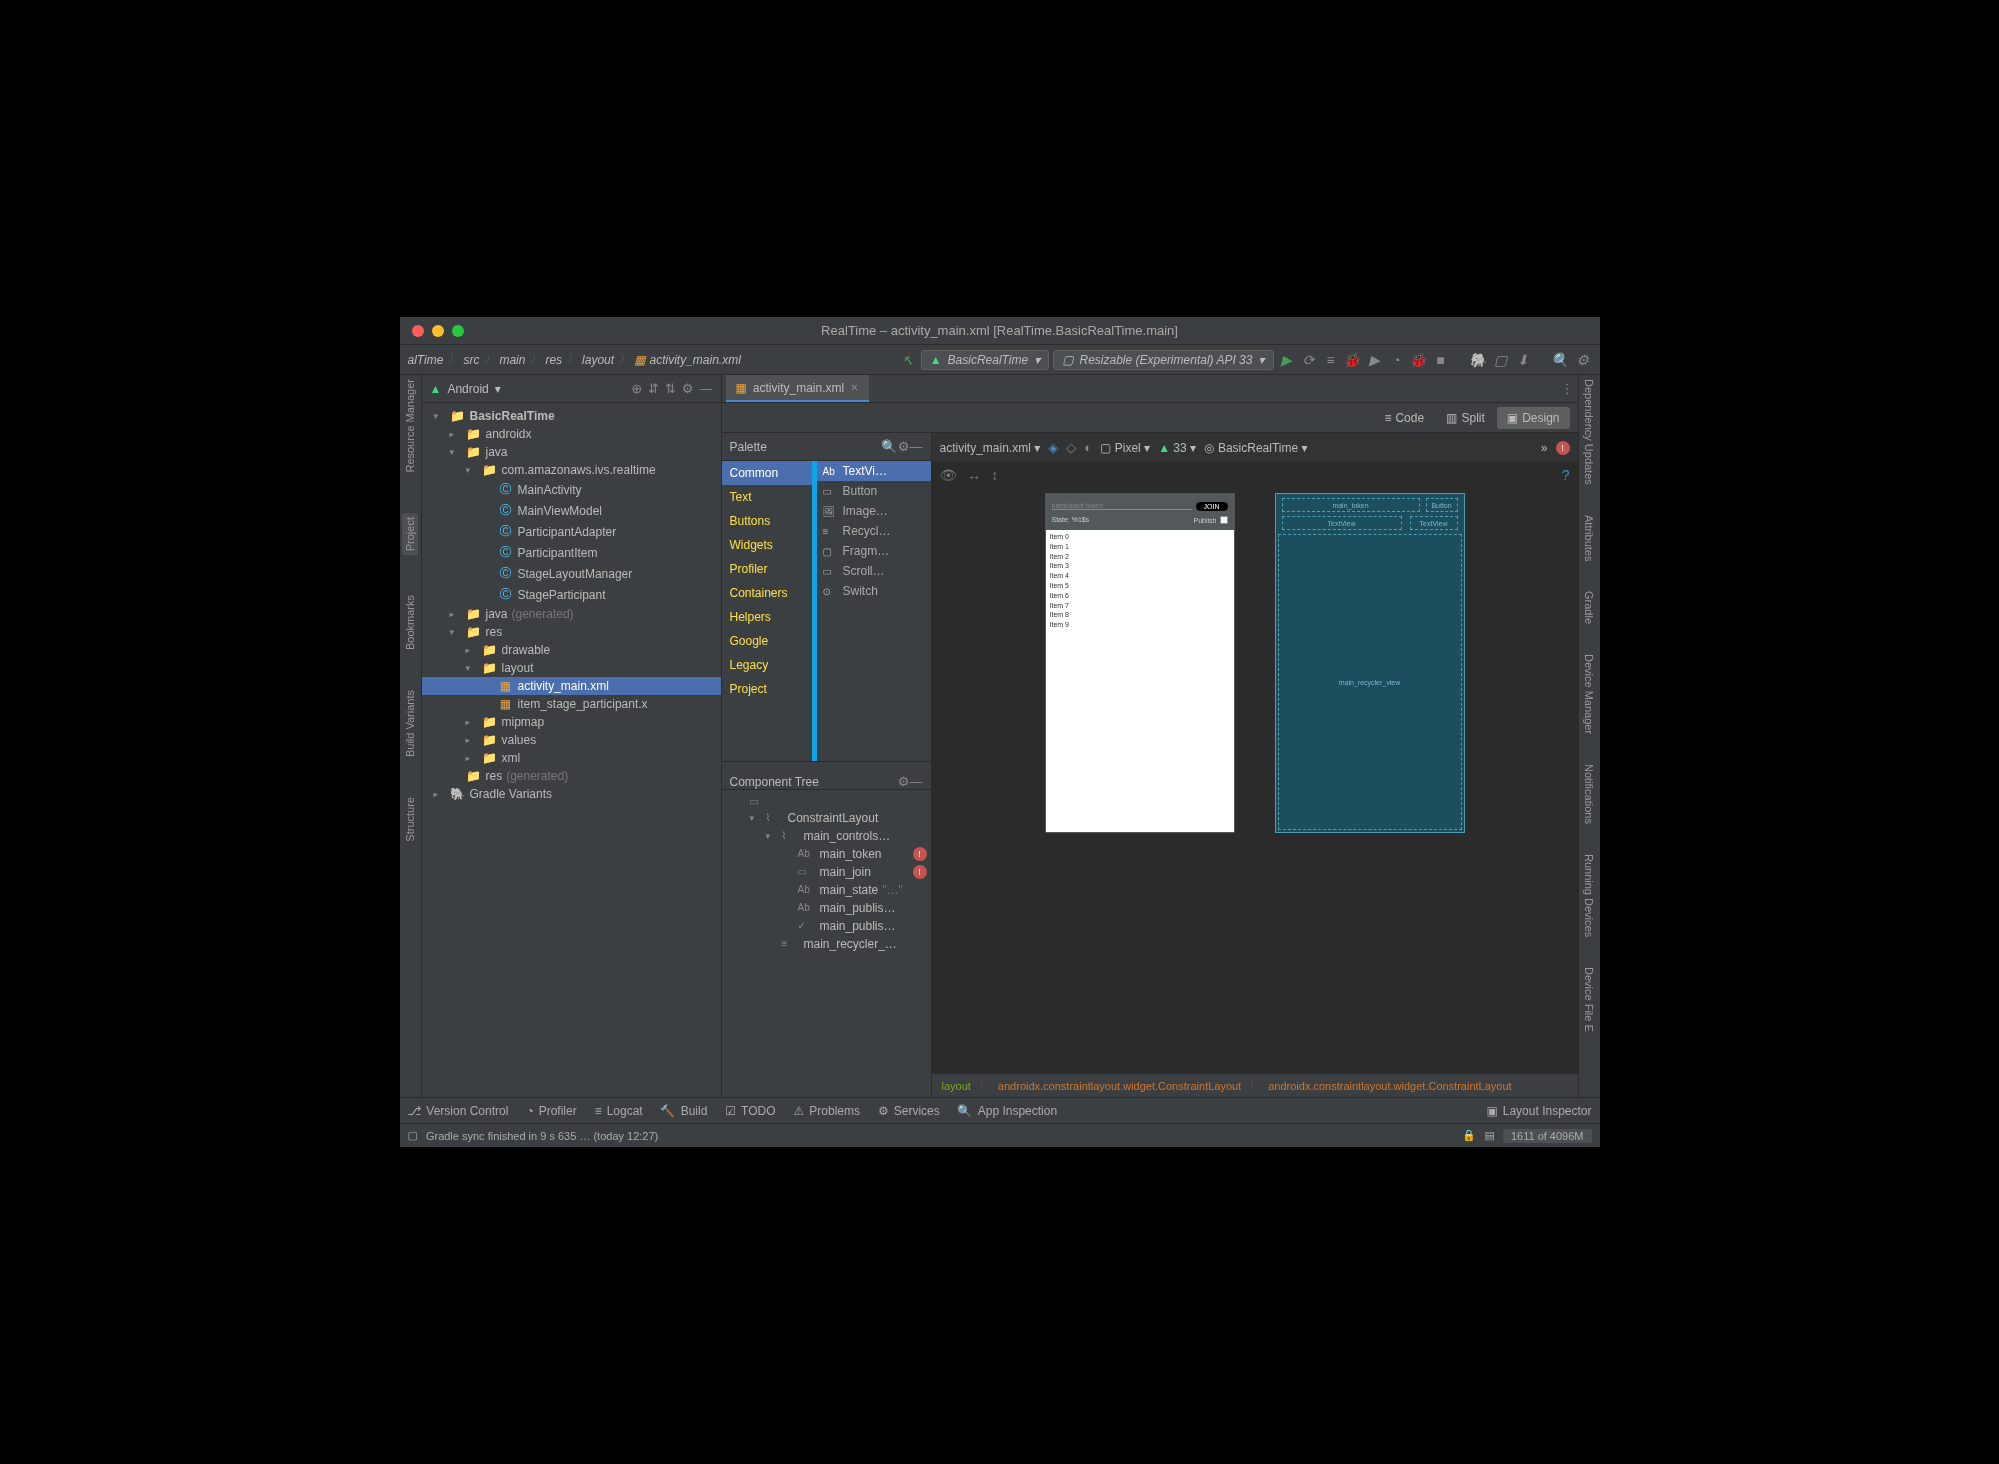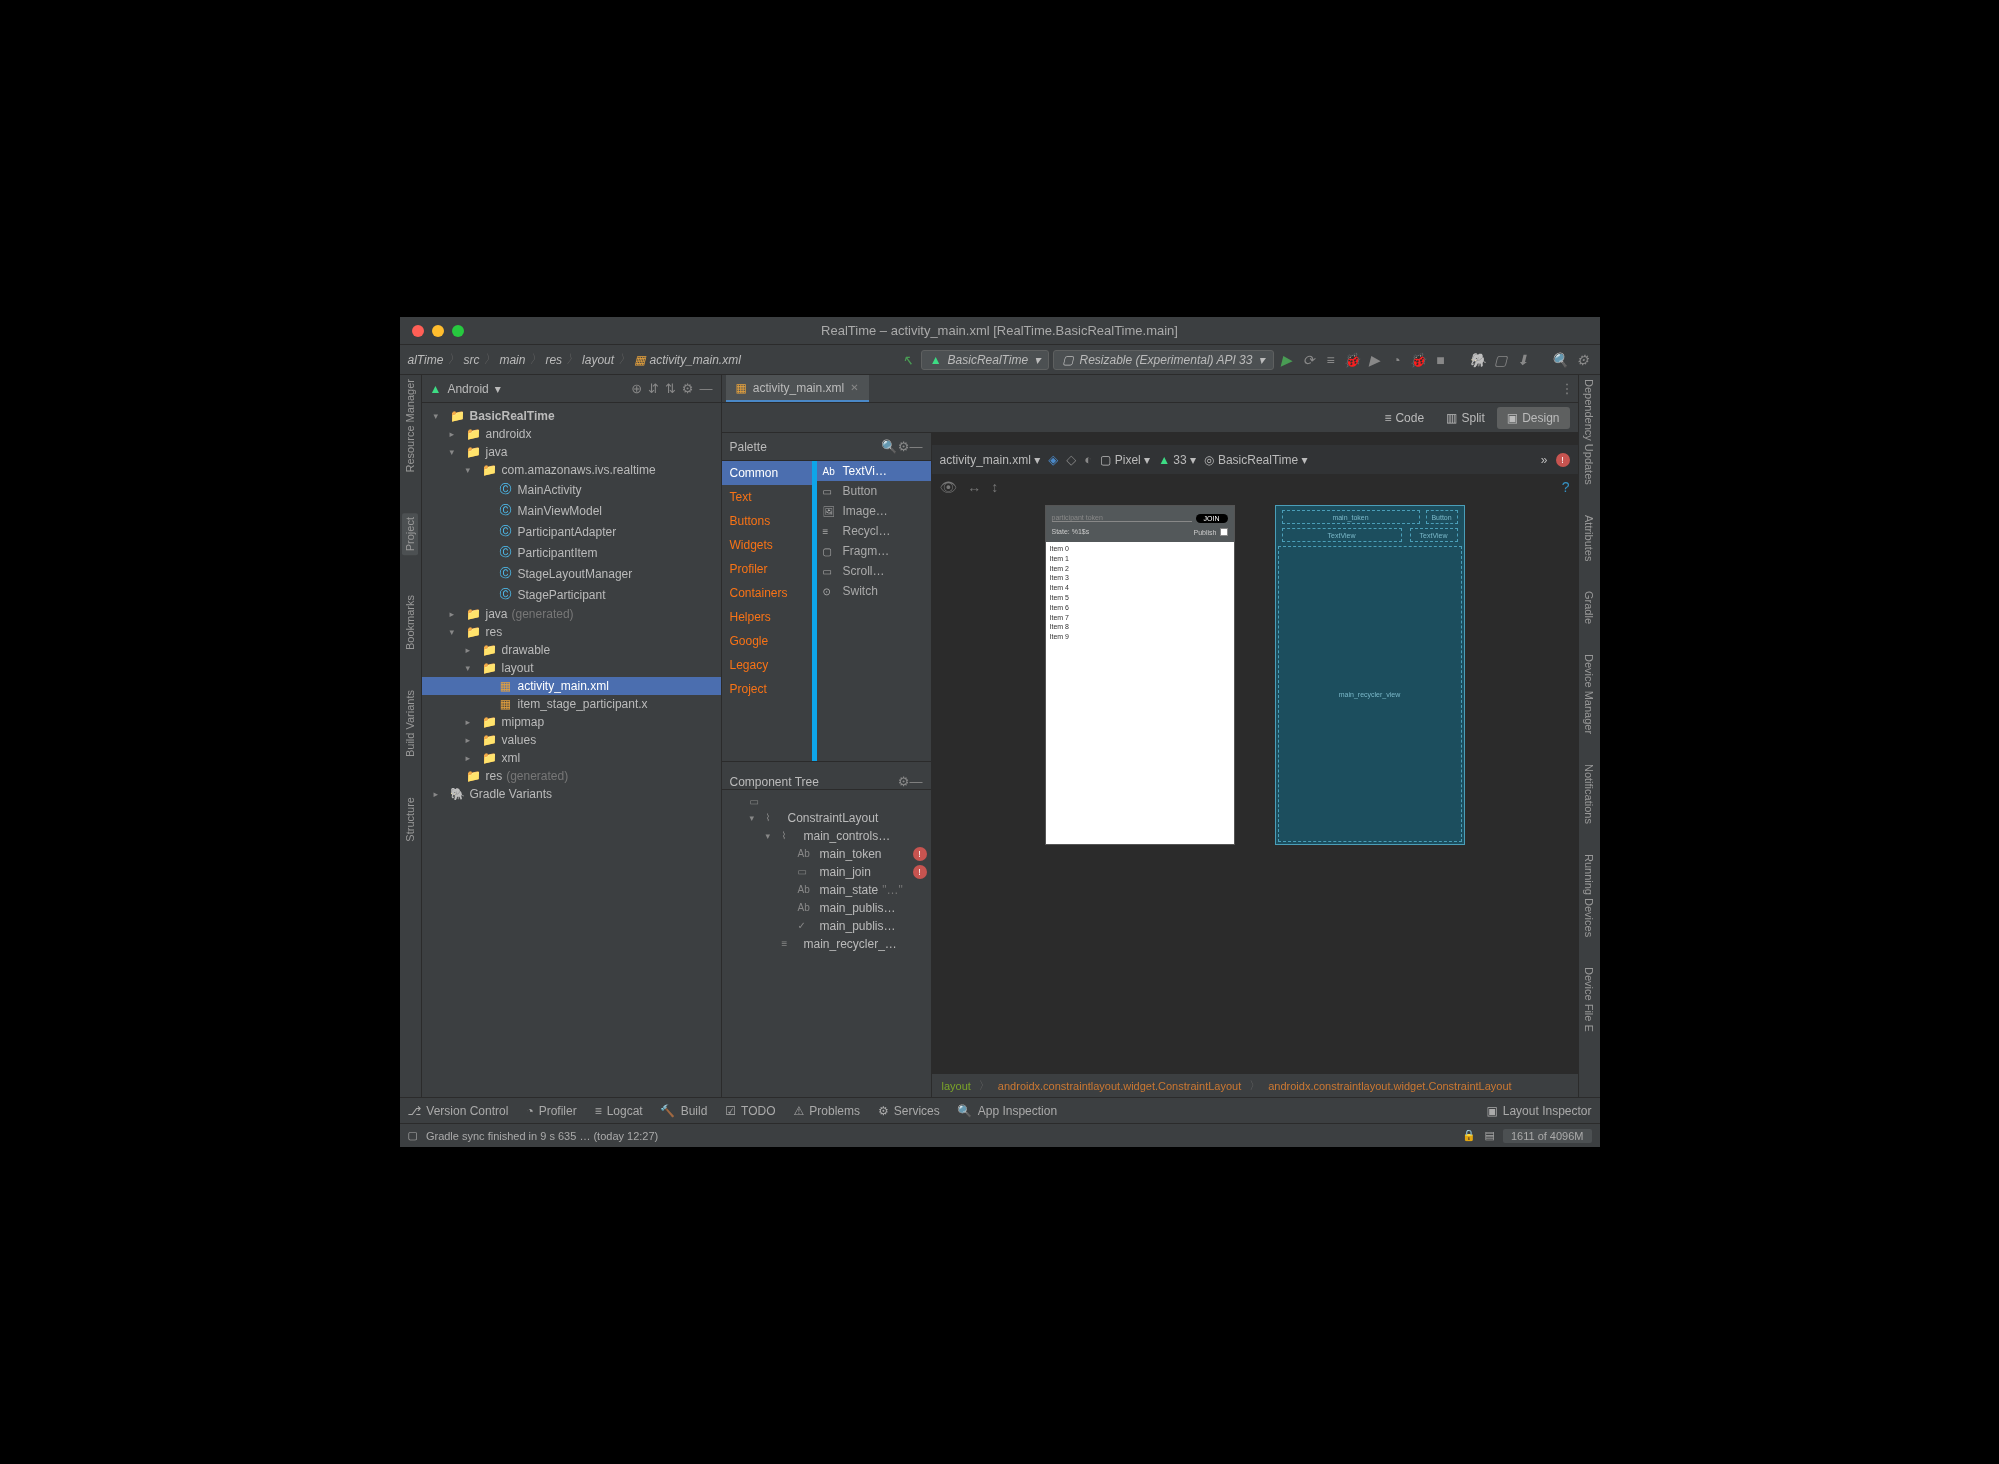--- a/index.html
+++ b/index.html
@@ -38,28 +38,28 @@
 .class-icon { color:#4fc3f7; }
 .xml-icon { color:#e8a33d; }
 .muted { color:#777; }
 .editor-area { flex:1; display:flex; flex-direction:column; background:#2b2b2b; }
 .tab-bar { height:28px; background:#3c3f41; display:flex; align-items:center; border-bottom:1px solid #2b2b2b; padding:0 4px; }
 .tab { display:flex; align-items:center; gap:6px; padding:0 10px; height:100%; font-size:12px; color:#bbb; background:#4e5254; border-bottom:2px solid #4a88c7; cursor:pointer; }
 .tab-close { color:#888; font-size:10px; }
 .editor-toolbar { height:30px; background:#3c3f41; display:flex; align-items:center; justify-content:flex-end; padding:0 8px; gap:2px; border-bottom:1px solid #2b2b2b; }
 .view-btn { padding:4px 10px; font-size:12px; color:#bbb; display:flex; align-items:center; gap:4px; cursor:pointer; border-radius:3px; }
 .view-btn.active { background:#5e6060; }
-.design-row { height:30px; background:#313335; display:flex; align-items:center; padding:0 8px; gap:8px; font-size:12px; color:#bbb; border-bottom:1px solid #2b2b2b;margin-top:12px; }
+.design-row { height:30px; background:#313335; display:flex; align-items:center; padding:0 8px; gap:8px; font-size:12px; color:#bbb; border-bottom:1px solid #2b2b2b; }
 .design-row .spacer { flex:1; }
 .design-content { flex:1; display:flex; overflow:hidden; }
 .palette-col { width:210px; background:#3c3f41; border-right:1px solid #2b2b2b; display:flex; flex-direction:column; }
 .palette-header { height:28px; display:flex; align-items:center; padding:0 8px; font-size:12px; color:#bbb; border-bottom:1px solid #2b2b2b; }
 .palette-body { flex:1; display:flex; overflow:hidden; border-bottom:1px solid #2b2b2b; }
 .palette-cats { width:95px; border-right:5px solid #0ea5e9; overflow:auto; }
-.palette-cats div { padding:5px 8px; font-size:12px; color:#f97316; cursor:pointer; }
+.palette-cats div { padding:5px 8px; font-size:12px; color:#fde047; cursor:pointer; }
 .palette-cats div.selected { background:#4b6eaf; color:#fff; }
 .palette-items { flex:1; overflow:auto; }
 .palette-items div { padding:3px 6px; font-size:12px; color:#aaa; cursor:pointer; display:flex; align-items:center; gap:6px; white-space:nowrap; }
 .palette-items div.selected { background:#4b6eaf; color:#fff; }
 .comp-tree-header { height:28px; display:flex; align-items:flex-end; padding:0 8px; font-size:12px; color:#bbb; border-bottom:1px solid #2b2b2b; }
 .comp-tree { flex:1; overflow:auto; padding:4px 0; font-size:12px; color:#bbb; }
 .canvas-area { flex:1; background:#2b2b2b; display:flex; align-items:flex-start; justify-content:center; padding:30px 20px; gap:40px; position:relative; overflow:auto; }
 .canvas-toolbar { position:absolute; top:4px; left:8px; display:flex; gap:10px; color:#777; font-size:14px; }
 .canvas-help { position:absolute; top:4px; right:8px; color:#3592c4; font-size:14px; }
 .device-preview { width:190px; height:340px; background:#fff; border:1px solid #555; position:relative; font-size:8px; }

